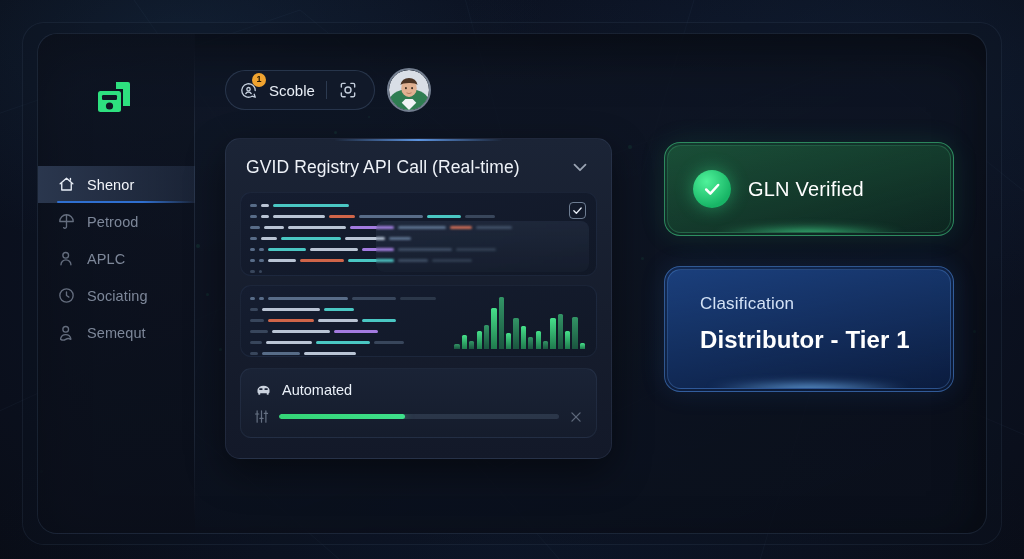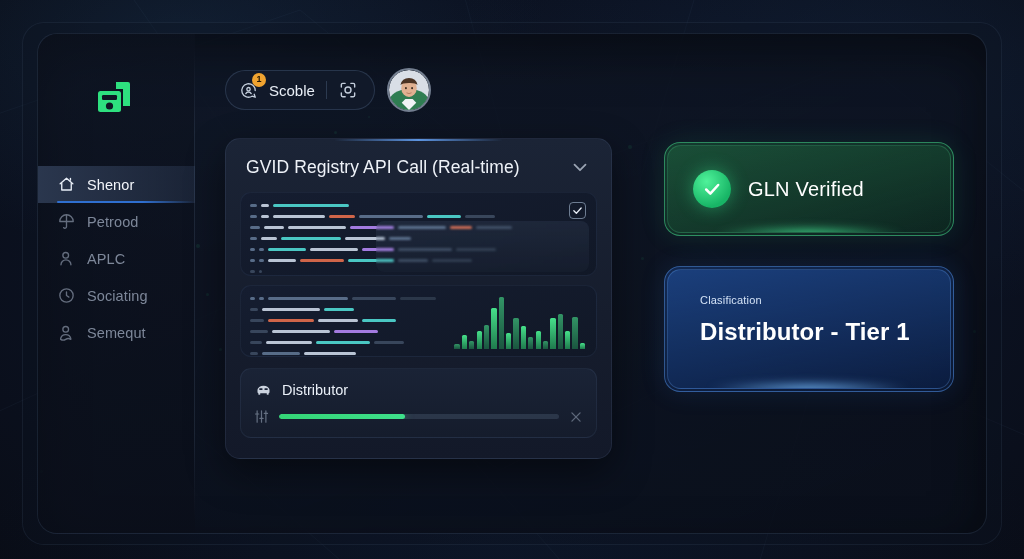--- a/index.html
+++ b/index.html
@@ -307,21 +307,21 @@
     padding: 24px 0 0 32px;
     background: linear-gradient(170deg, rgba(30,72,140,.72), rgba(12,32,72,.55));
     border: 1px solid rgba(110,175,255,.25);
   }
   .card-blue .inner::after {
     content: "";
     position: absolute; left: 14%; right: 14%; bottom: -9px; height: 16px;
     background: radial-gradient(closest-side, rgba(120,190,255,.95), rgba(120,190,255,0));
     filter: blur(4px);
   }
-  .blue-sub { font-size: 11px; color: #d3e2f6; letter-spacing: .2px; }
+  .blue-sub { font-size: 17px; color: #d3e2f6; letter-spacing: .2px; }
   .blue-main { font-size: 24px; color: #ffffff; font-weight: 700; margin-top: 12px; letter-spacing: .1px; }
 
   .dot {
     position: absolute;
     border-radius: 50%;
     background: #2fd48a;
     pointer-events: none;
   }
 </style>
 </head>
@@ -600,21 +600,21 @@
 
               <div class="player">
                 <div class="player-row1">
                   <svg class="player-ico" viewBox="0 0 24 24" fill="#dfe7f2">
                     <path d="M4.4 12.6 a7.6 5.4 0 0 1 15.2 0 v3 a1 1 0 0 1-1 1 H5.4 a1 1 0 0 1-1-1 z"></path>
                     <rect x="6.6" y="10.4" width="4.2" height="2.2" rx=".6" fill="#1a2336"></rect>
                     <rect x="13.2" y="10.4" width="4.2" height="2.2" rx=".6" fill="#1a2336"></rect>
                     <rect x="5.4" y="16.4" width="2.6" height="2.1" rx=".8"></rect>
                     <rect x="16" y="16.4" width="2.6" height="2.1" rx=".8"></rect>
                   </svg>
-                  <span class="player-name">Distributor</span>
+                  <span class="player-name">Automated</span>
                 </div>
                 <div class="player-row2">
                   <svg class="eq-ico" viewBox="0 0 24 24" fill="none" stroke="#9aa7ba" stroke-width="1.9" stroke-linecap="round">
                     <path d="M5 3 V21"></path>
                       <path d="M12 3 V21"></path>
                       <path d="M19 3 V21"></path>
                     <path d="M2.4 8 H7.6"></path>
                       <path d="M9.4 15 H14.6"></path>
                       <path d="M16.4 7 H21.6"></path>
                   </svg>

